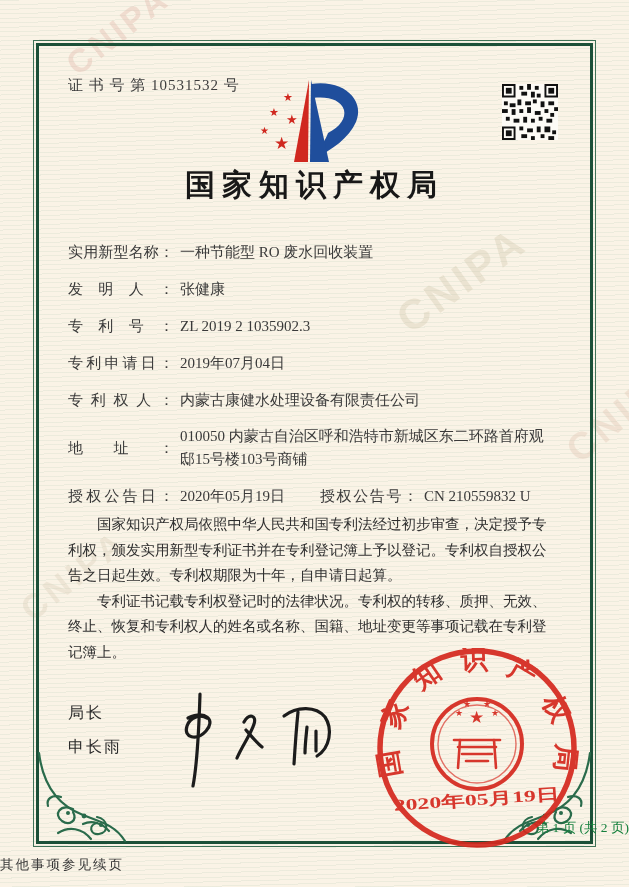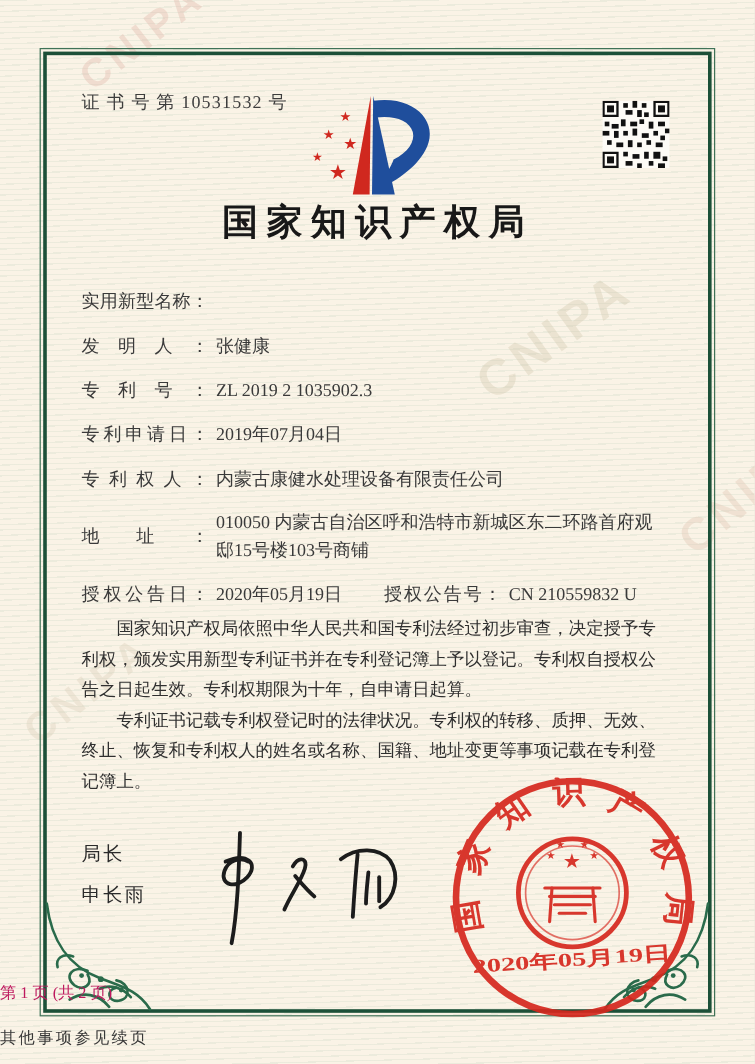--- a/index.html
+++ b/index.html
@@ -47,22 +47,22 @@
   .body-text{position:absolute;left:68px;top:512px;width:492px;z-index:3;
     font-size:14.5px;line-height:25.5px;color:#2f2f2f;}
   .body-text p{margin:0;text-indent:2em;}
   
   .sig-block{position:absolute;left:68px;top:696px;z-index:3;font-size:16px;
     line-height:34px;color:#2b2b2b;letter-spacing:2px;}
   .autograph{position:absolute;left:148px;top:686px;z-index:4;}
   
   .seal{position:absolute;left:370px;top:648px;z-index:5;}
   
-  .page-no{position:absolute;left:0;right:0;top:819px;z-index:3;text-align:left;
-    font-size:13.5px;color:#be185d;}
+  .page-no{position:absolute;left:0;right:0;top:819px;z-index:3;text-align:right;
+    font-size:13.5px;color:#15803d;}
   .cont-note{position:absolute;left:0;right:0;top:856px;z-index:3;text-align:left;
     font-size:13.5px;color:#383838;letter-spacing:2px;}
 </style>
 </head>
 <body>
 
 <div class="paper">
 
   <span class="wm wm-a">CNIPA</span>
   <span class="wm wm-b">CNIPA</span>
@@ -165,20 +165,21 @@
         <rect x="20" y="26" width="2" height="2"></rect>
       <rect x="24" y="27" width="3" height="2"></rect>
     </g>
   </svg>
 
   <div class="title">国家知识产权局</div>
 
   <div class="fields">
     <div class="frow">
       <span class="flabel">实用新型名称：</span>
+      <span class="fvalue">一种节能型 RO 废水回收装置</span>
     </div>
     <div class="frow">
       <span class="flabel">发明人：</span>
       <span class="fvalue">张健康</span>
     </div>
     <div class="frow">
       <span class="flabel">专利号：</span>
       <span class="fvalue">ZL 2019 2 1035902.3</span>
     </div>
     <div class="frow">

